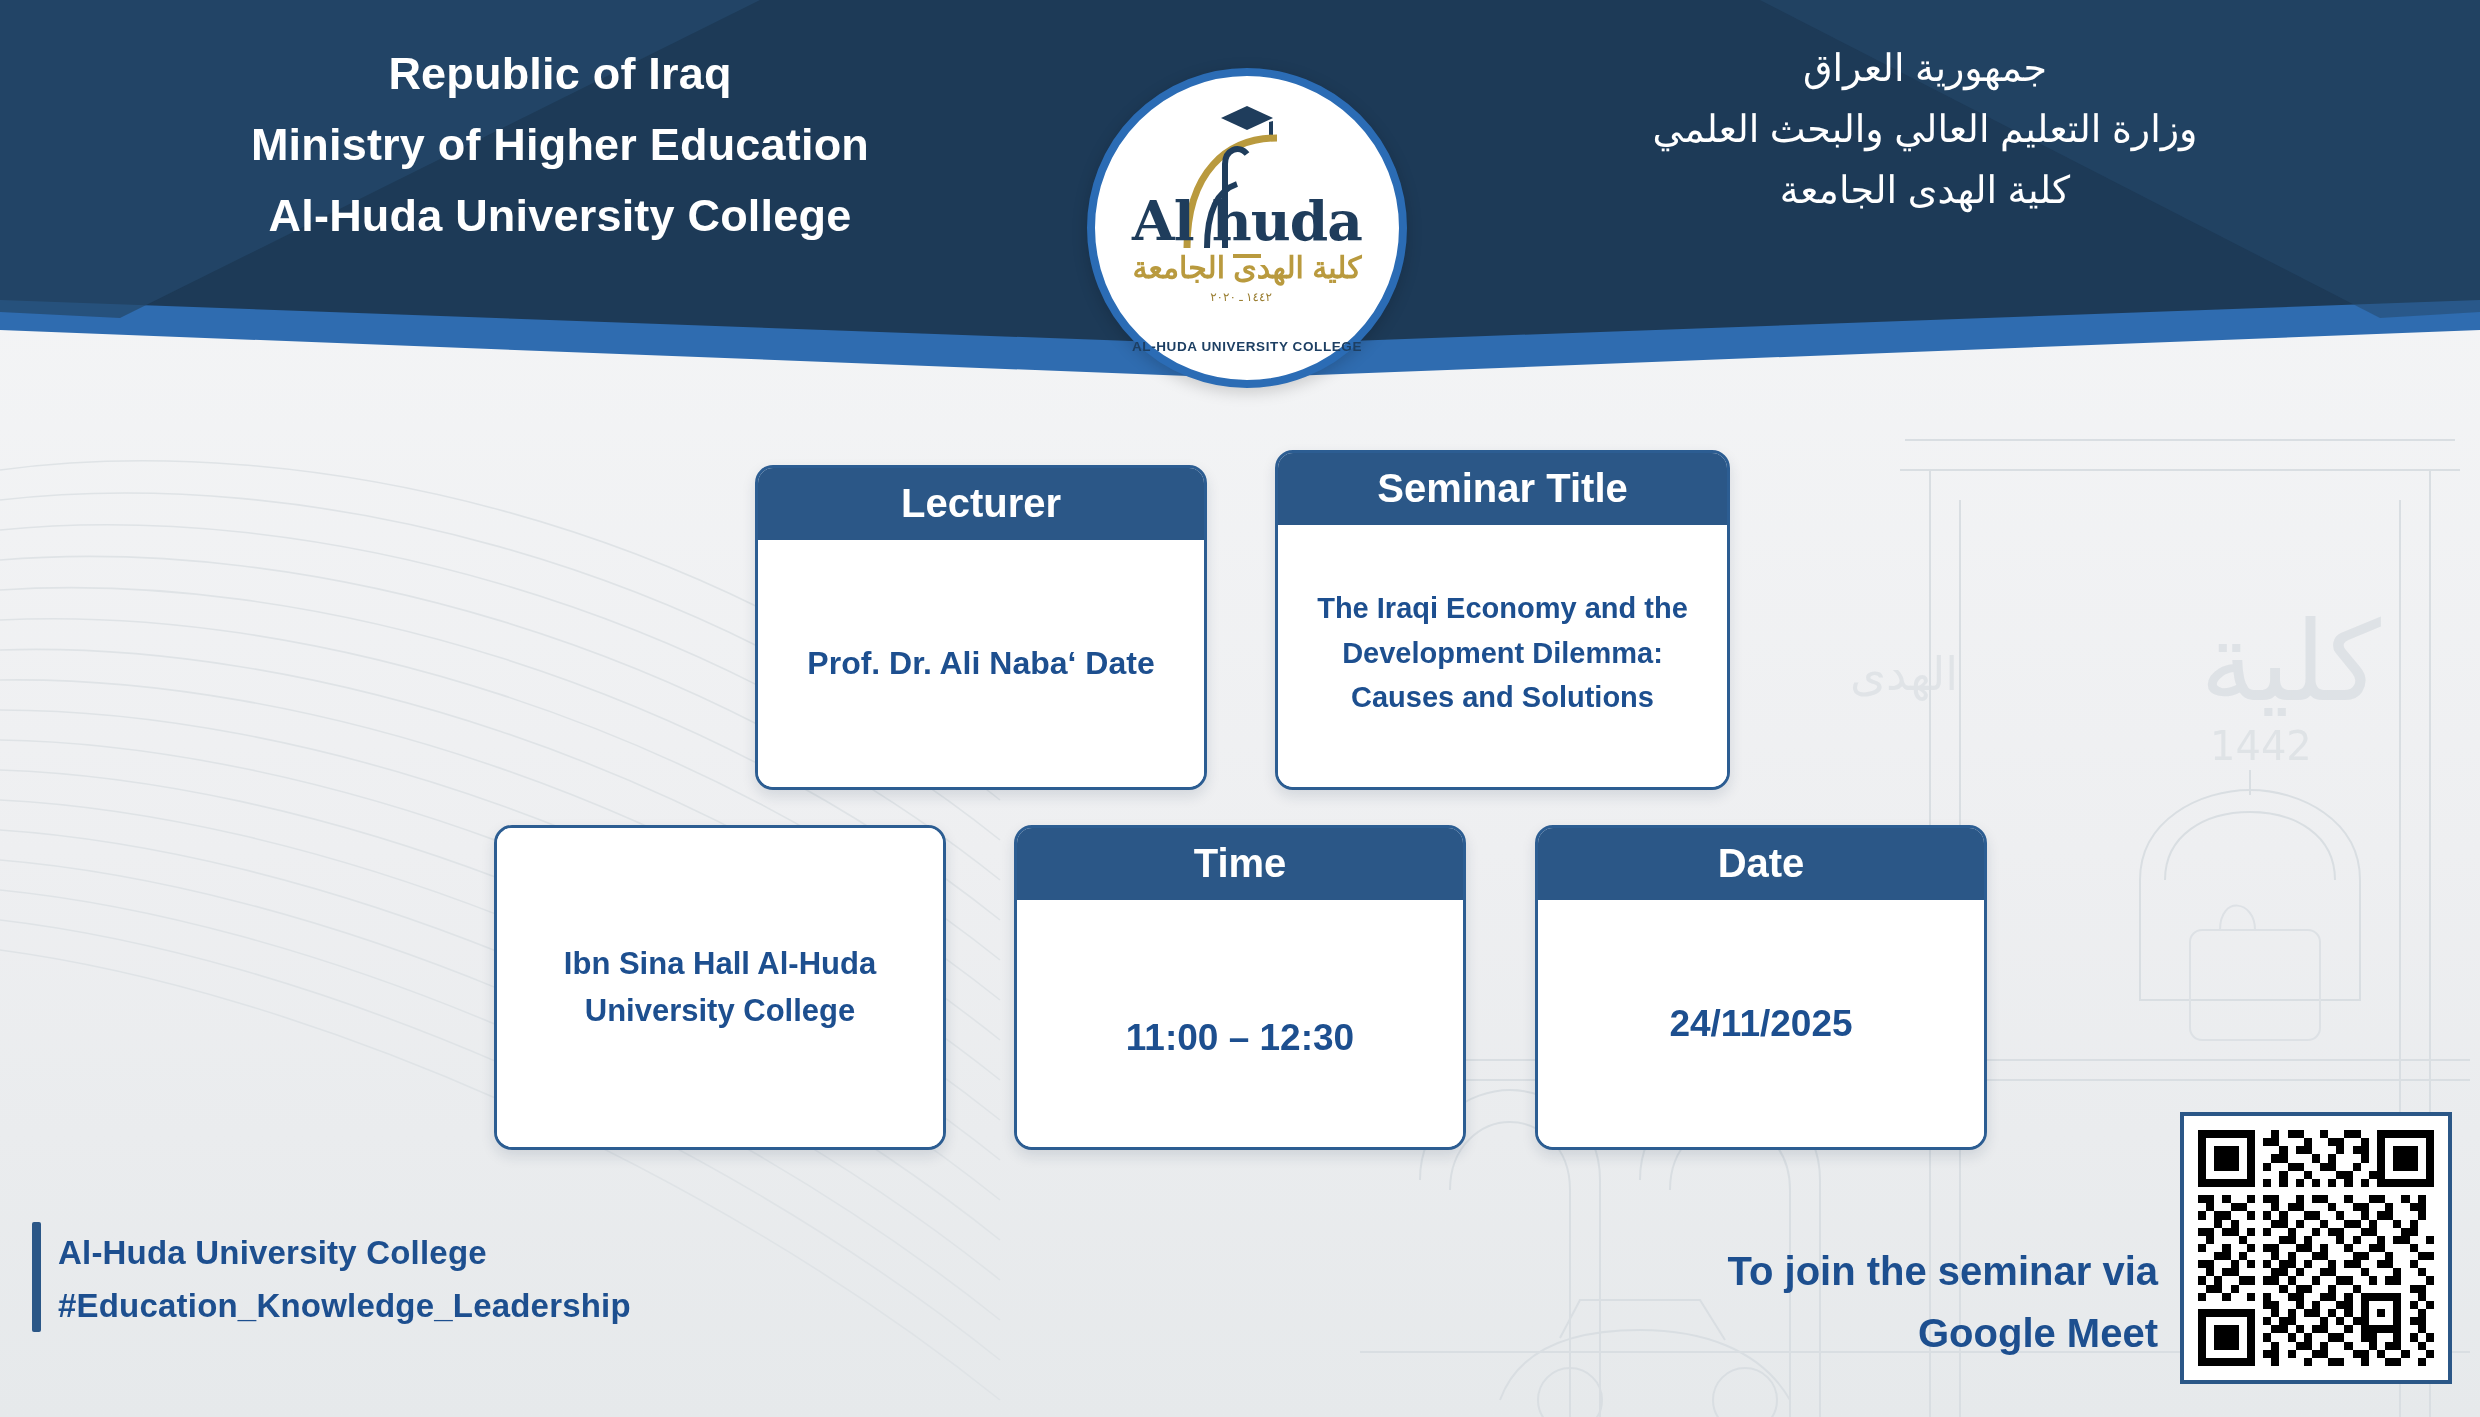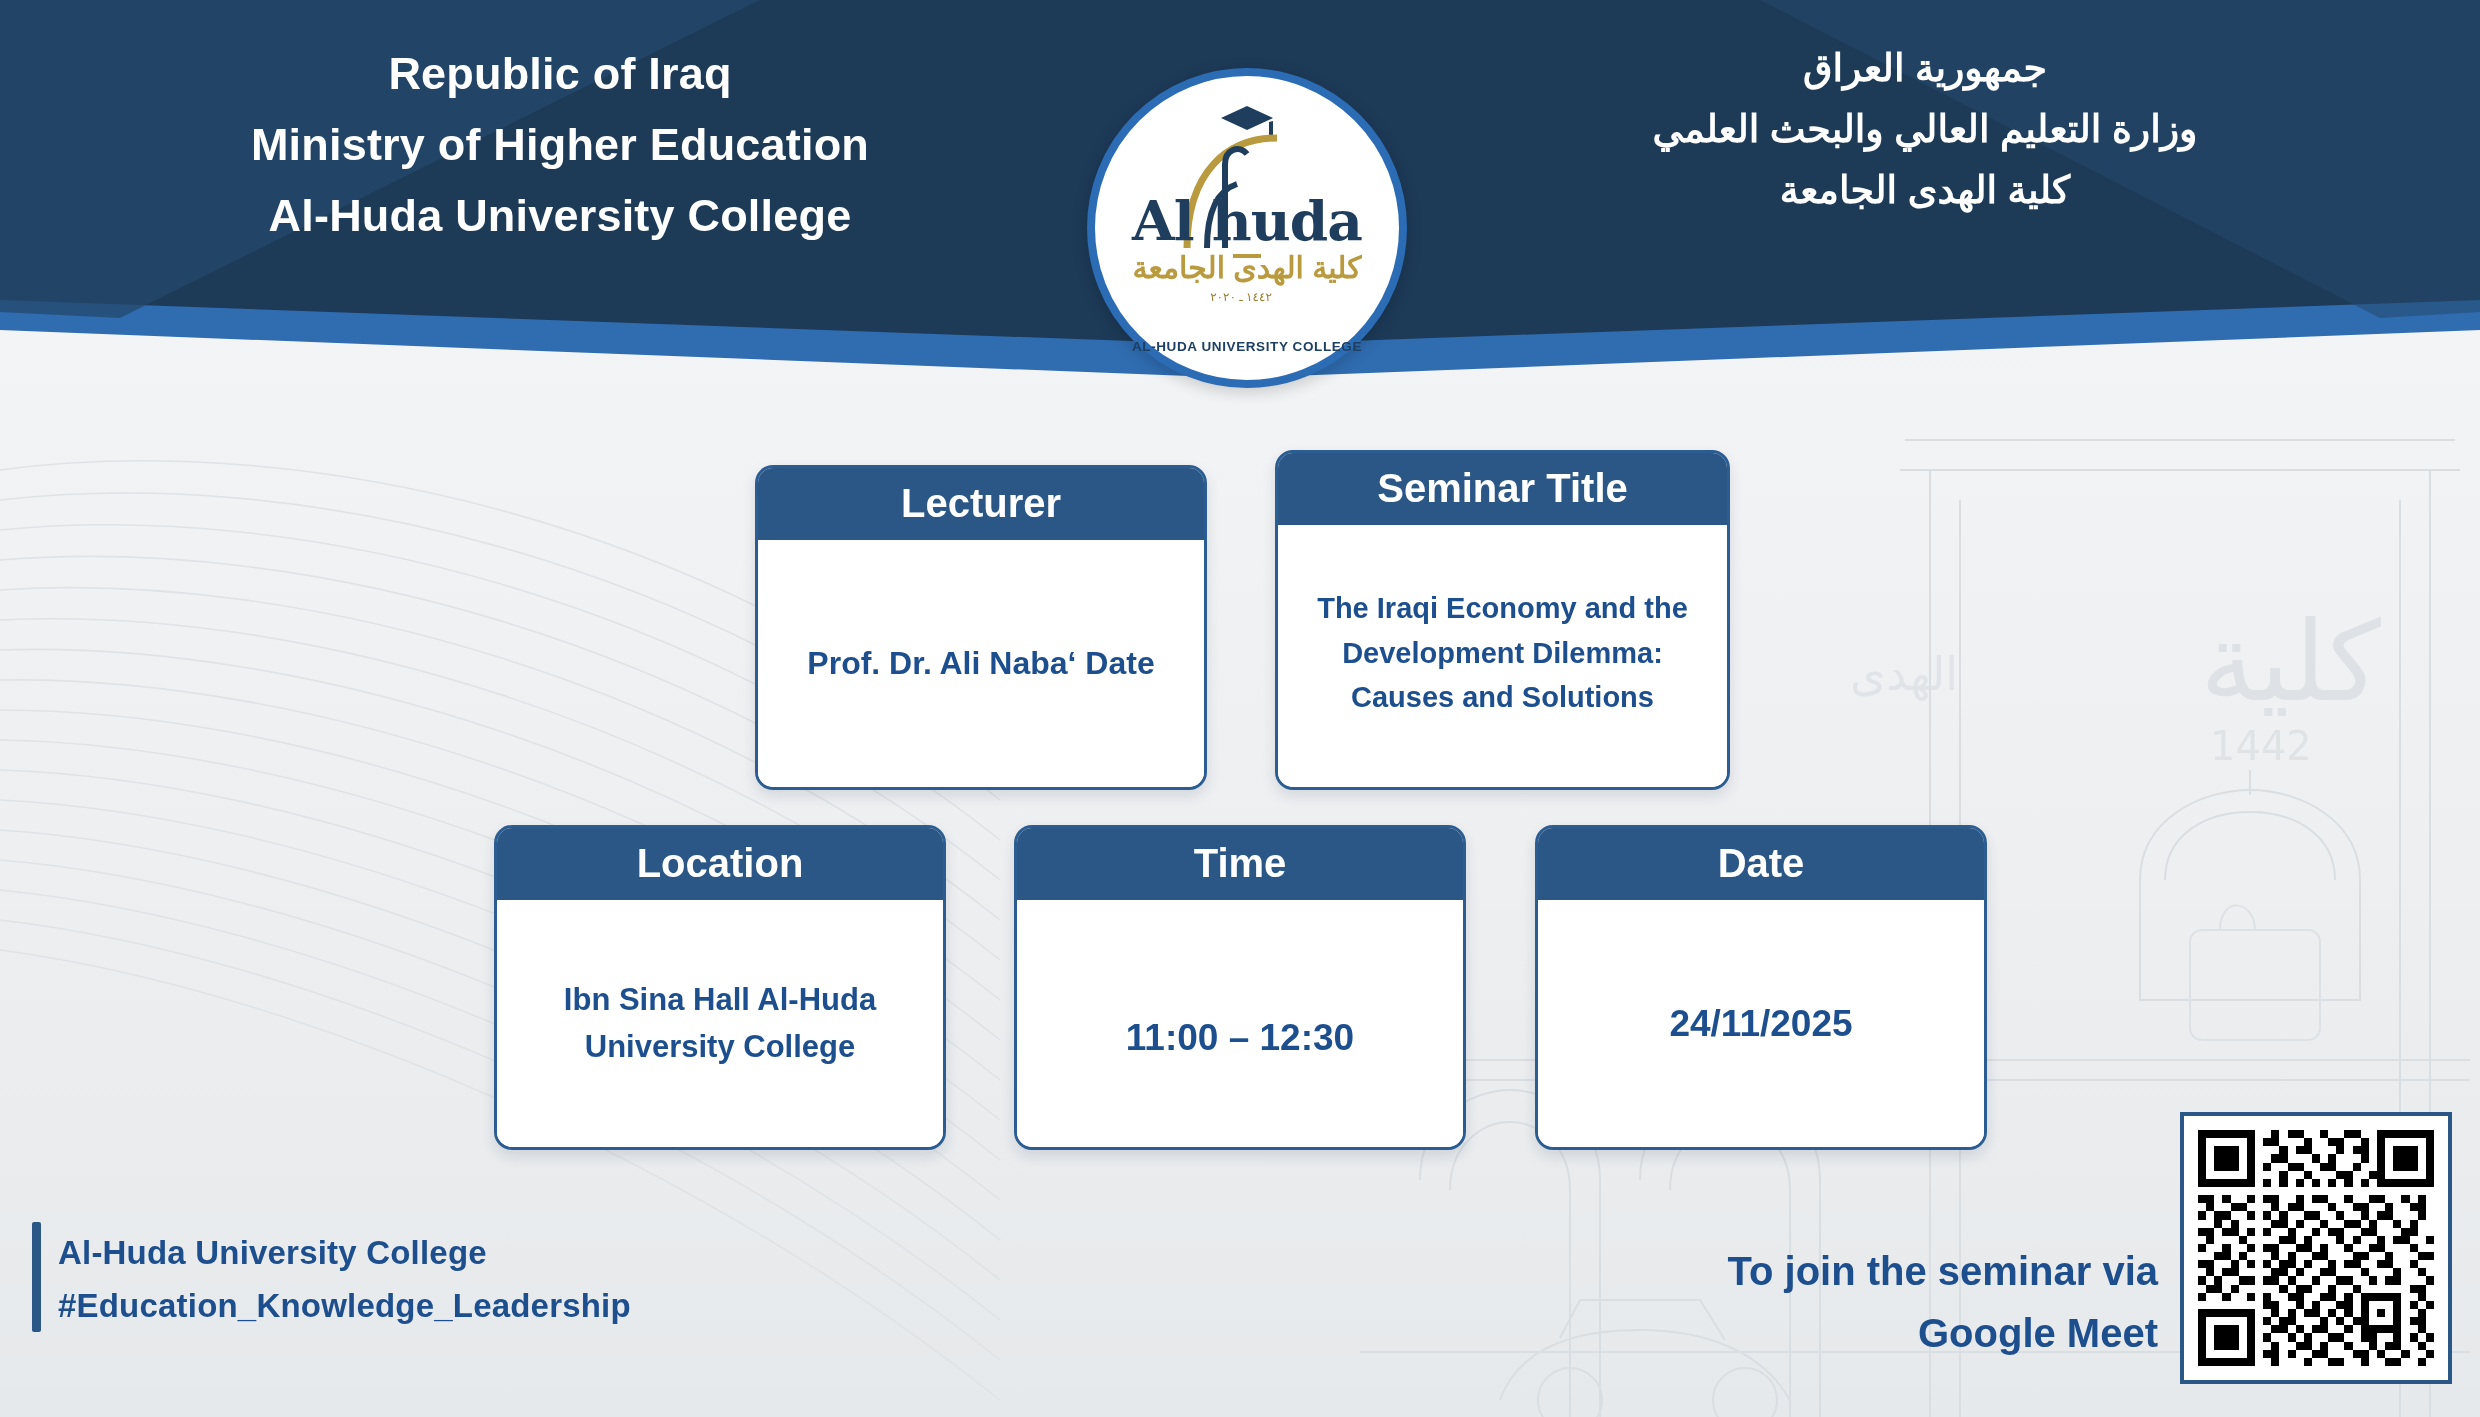--- a/index.html
+++ b/index.html
@@ -51,21 +51,21 @@
     letter-spacing: 0.2px;
   }
   .hdr-ar {
     position: absolute;
     right: 175px;
     top: 38px;
     width: 760px;
     text-align: center;
     color: #ffffff;
     font-size: 38px;
-    font-weight: bold;
+    font-weight: normal;
     line-height: 1.6;
     direction: rtl;
   }
 
   
   .logo {
     position: absolute;
     left: 1087px;
     top: 68px;
     width: 320px; height: 320px;
@@ -349,21 +349,20 @@
       <div class="card-head">Lecturer</div>
       <div class="card-body">Prof. Dr. Ali Nabaʻ Date</div>
     </div>
 
     <div class="card" id="card-seminar">
       <div class="card-head">Seminar Title</div>
       <div class="card-body">The Iraqi Economy and the Development Dilemma: Causes and Solutions</div>
     </div>
 
     <div class="card" id="card-location">
-      <div class="card-head">Location</div>
       <div class="card-body">Ibn Sina Hall Al-Huda University College</div>
     </div>
 
     <div class="card" id="card-time">
       <div class="card-head">Time</div>
       <div class="card-body">11:00 – 12:30</div>
     </div>
 
     <div class="card" id="card-date">
       <div class="card-head">Date</div>

